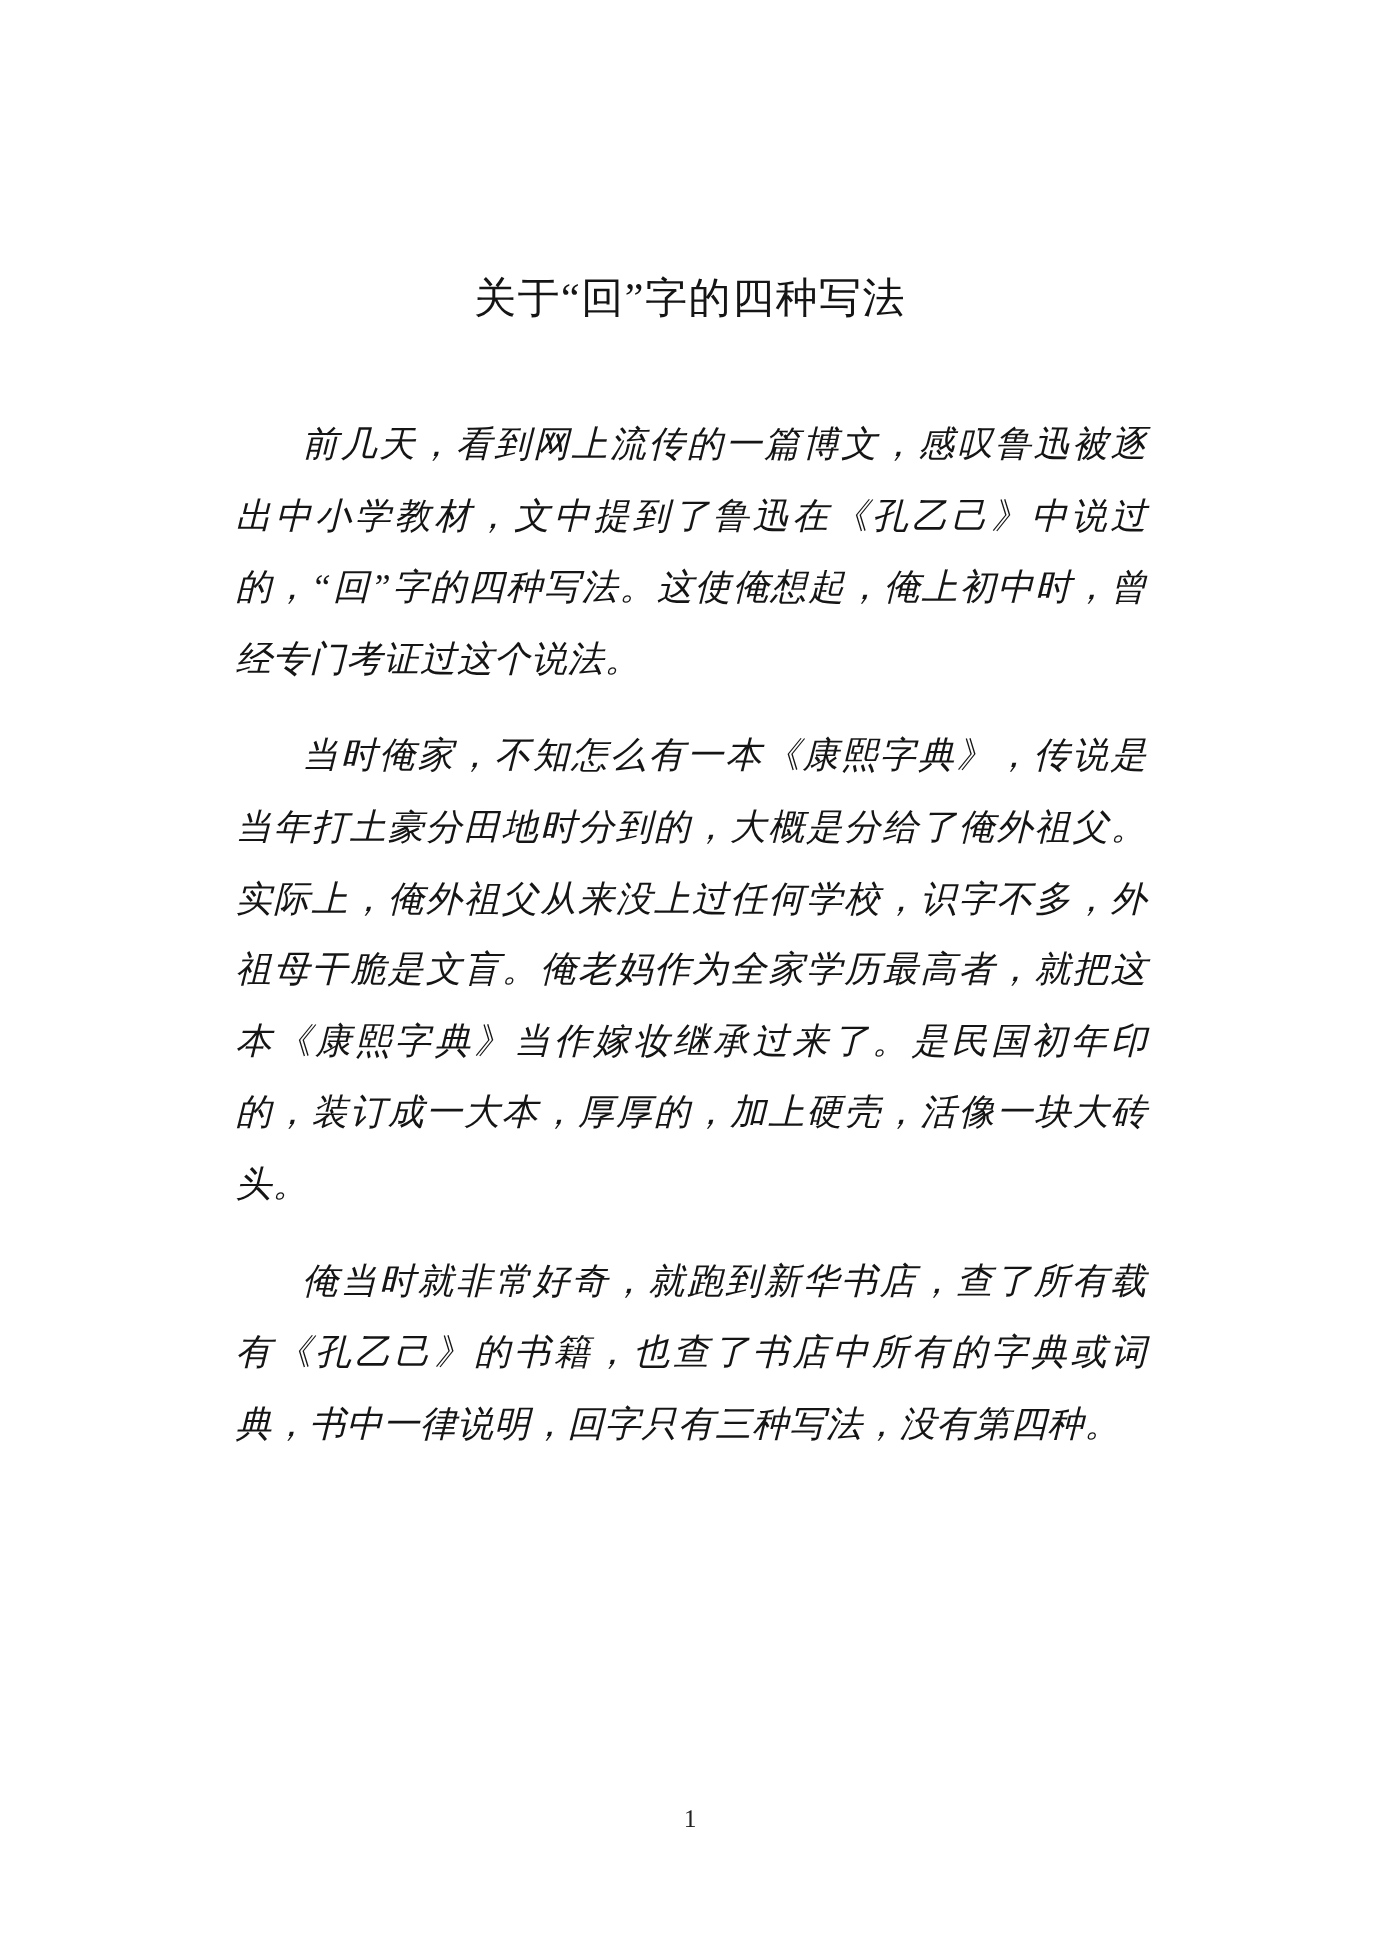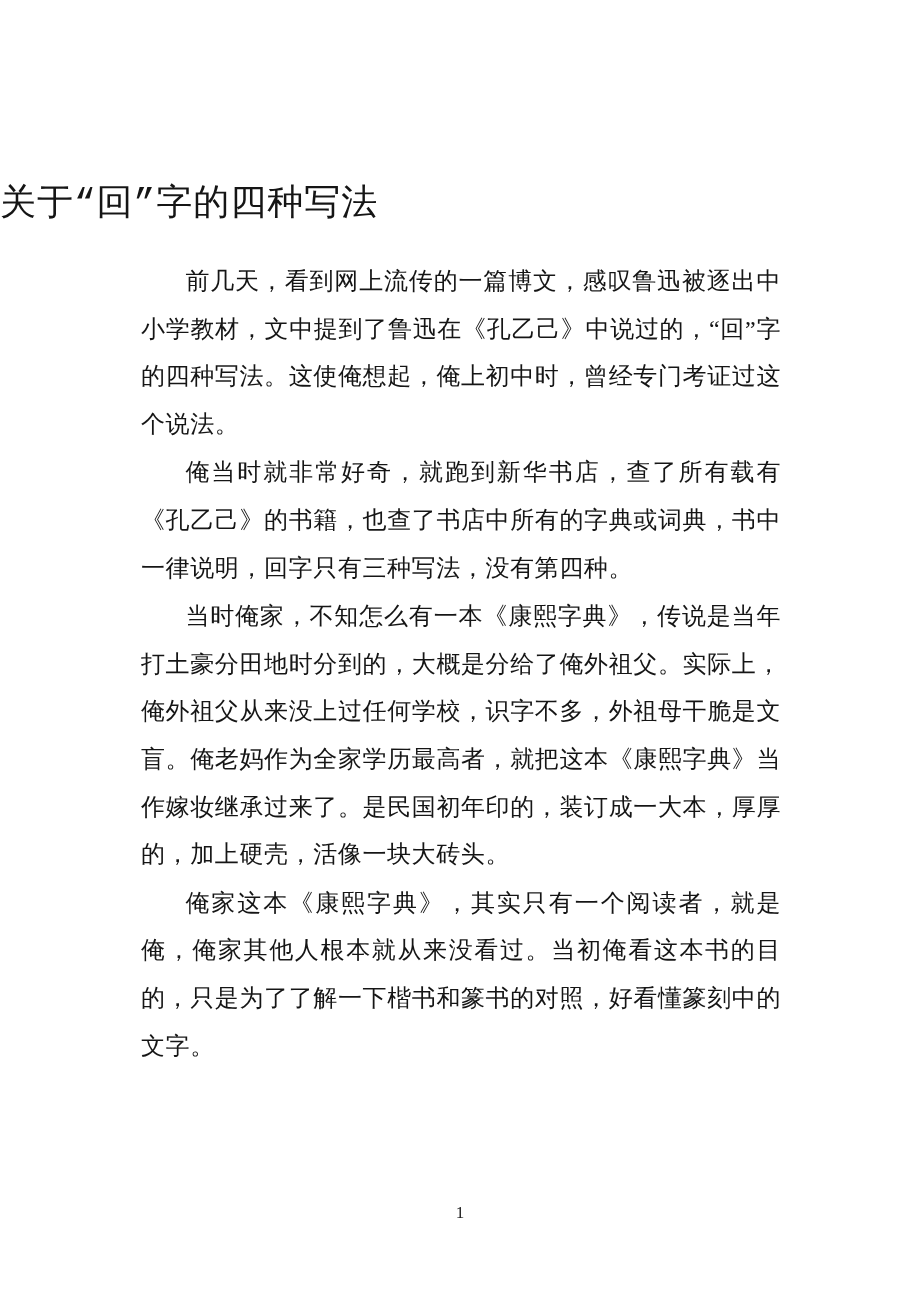--- a/index.html
+++ b/index.html
@@ -14,43 +14,43 @@
     background: #ffffff;
     overflow: hidden;
     font-family: "Liberation Serif", "DejaVu Serif", serif;
     color: #151515;
   }
   .doc-title {
     position: absolute;
     top: 158px;
     left: 0;
     right: 0;
-    text-align: left;
-    font-size: 36px;
+    text-align: center;
+    font-size: 28px;
     line-height: 46px;
     font-weight: 400;
     letter-spacing: 1px;
     white-space: nowrap;
-    font-family: Liberation Mono, monospace;
   }
   .content {
     position: absolute;
     top: 257px;
     left: 140px;
     width: 642px;
     font-size: 24px;
     letter-spacing: 0.6px;
     line-height: 47.6px;
     text-align: justify;
     text-justify: inter-character;
   }
   .content p {
-    margin: 1px;
+    margin: 17px;
     padding: 0;
     text-indent: 1.85em;
+    font-style: italic;
   }
   .page-number {
     position: absolute;
     top: 1201px;
     left: 0;
     right: 0;
     text-align: center;
     font-size: 17px;
     line-height: 24px;
     color: #222222;
@@ -58,20 +58,19 @@
 </style>
 </head>
 <body>
 
 <div class="page">
 
   <h1 class="doc-title">关于“回”字的四种写法</h1>
 
   <div class="content">
     <p>前几天，看到网上流传的一篇博文，感叹鲁迅被逐出中小学教材，文中提到了鲁迅在《孔乙己》中说过的，“回”字的四种写法。这使俺想起，俺上初中时，曾经专门考证过这个说法。</p>
+    <p>当时俺家，不知怎么有一本《康熙字典》，传说是当年打土豪分田地时分到的，大概是分给了俺外祖父。实际上，俺外祖父从来没上过任何学校，识字不多，外祖母干脆是文盲。俺老妈作为全家学历最高者，就把这本《康熙字典》当作嫁妆继承过来了。是民国初年印的，装订成一大本，厚厚的，加上硬壳，活像一块大砖头。</p>
     <p>俺当时就非常好奇，就跑到新华书店，查了所有载有《孔乙己》的书籍，也查了书店中所有的字典或词典，书中一律说明，回字只有三种写法，没有第四种。</p>
-    <p>当时俺家，不知怎么有一本《康熙字典》，传说是当年打土豪分田地时分到的，大概是分给了俺外祖父。实际上，俺外祖父从来没上过任何学校，识字不多，外祖母干脆是文盲。俺老妈作为全家学历最高者，就把这本《康熙字典》当作嫁妆继承过来了。是民国初年印的，装订成一大本，厚厚的，加上硬壳，活像一块大砖头。</p>
-    <p>俺家这本《康熙字典》，其实只有一个阅读者，就是俺，俺家其他人根本就从来没看过。当初俺看这本书的目的，只是为了了解一下楷书和篆书的对照，好看懂篆刻中的文字。</p>
   </div>
 
   <div class="page-number">1</div>
 
 </div>
 
 </body></html>

